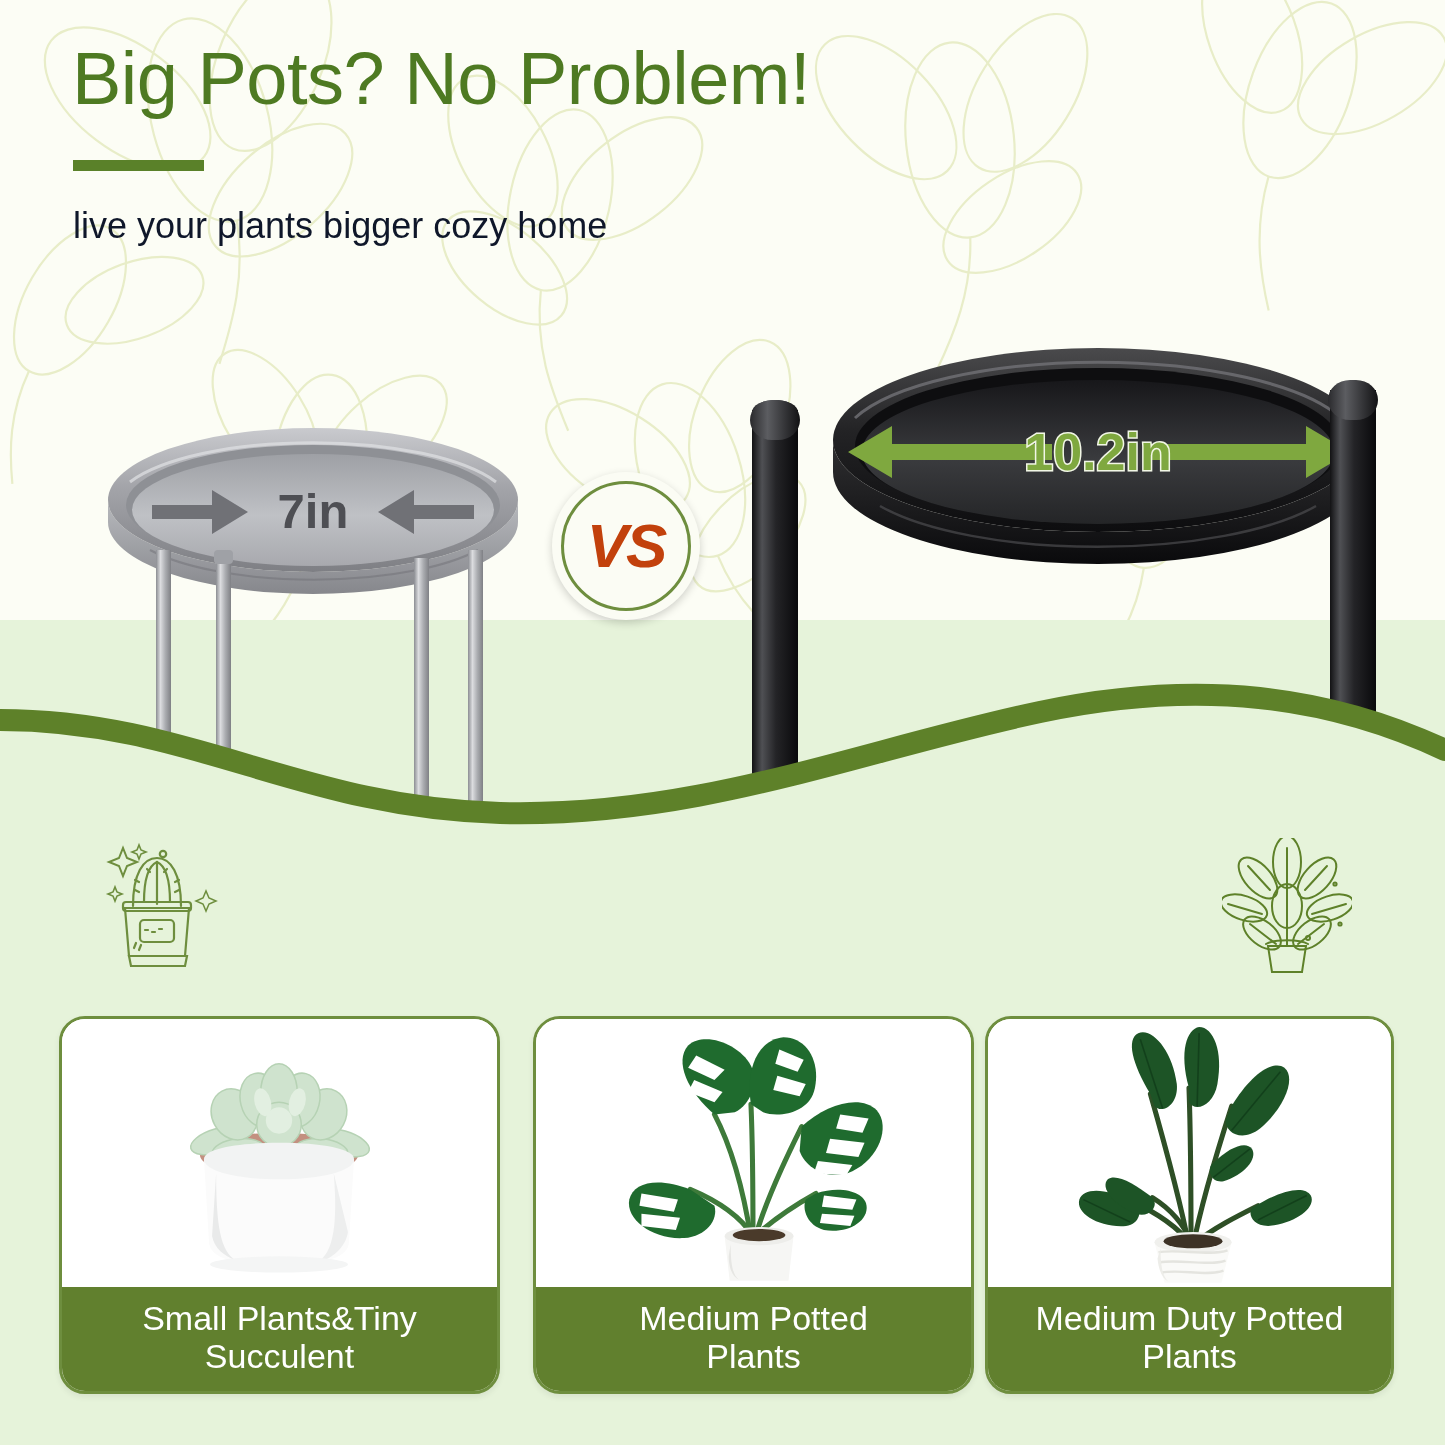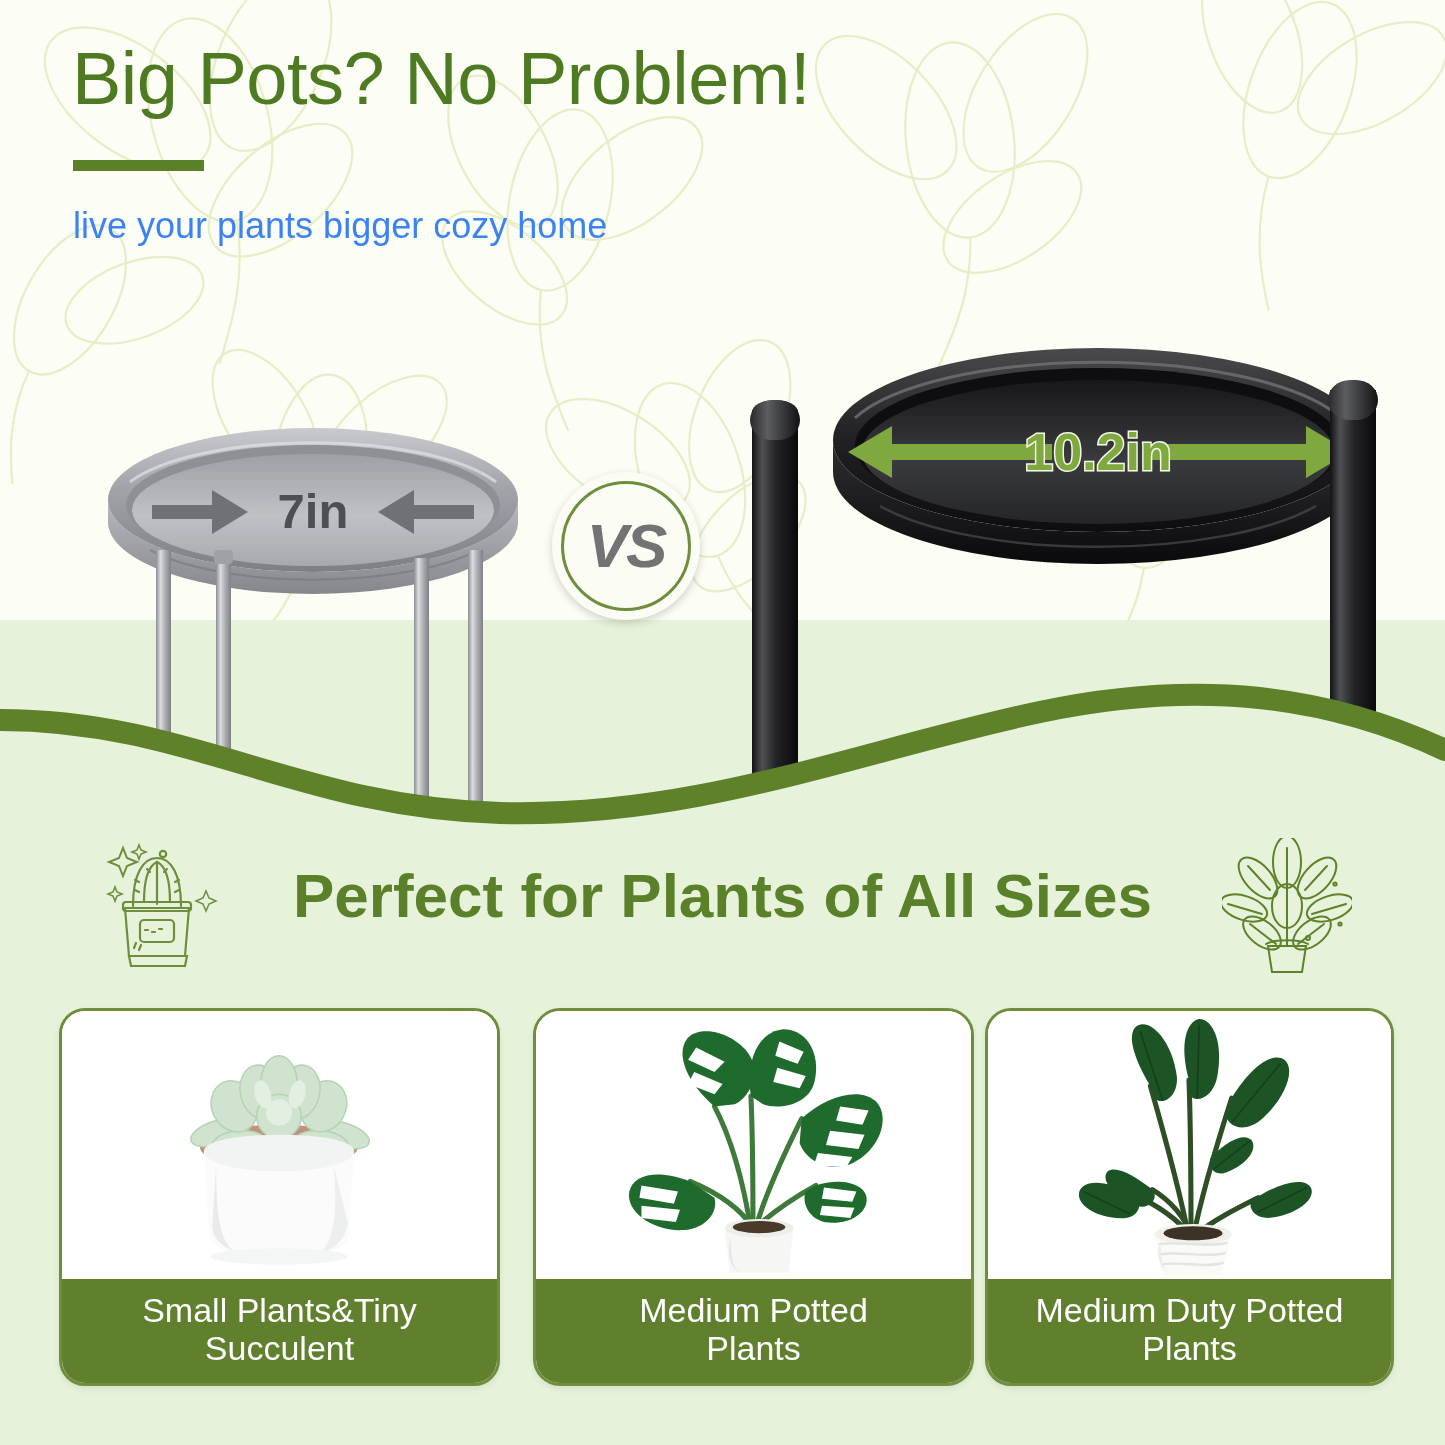--- a/index.html
+++ b/index.html
@@ -67,21 +67,21 @@
     top: 160px;
     width: 131px;
     height: 11px;
     background: #5A8129;
   }
   .subhead {
     position: absolute;
     left: 73px;
     top: 205px;
     font-size: 36px;
-    color: #3b82f6;
+    color: #0f172a;
     white-space: nowrap;
   }
 
   
   .product-svg {
     position: absolute;
     left: 0; top: 300px;
     width: 1445px;
     height: 520px;
     pointer-events: none;
@@ -114,21 +114,21 @@
     border-radius: 50%;
     border: 3px solid #6E8E3E;
     display: flex;
     align-items: center;
     justify-content: center;
   }
   .vs-text {
     font-size: 62px;
     font-weight: bold;
     font-style: italic;
-    color: #737373;
+    color: #c2410c;
     line-height: 1;
     letter-spacing: -2px;
   }
 
   
   .section-heading {
     position: absolute;
     left: 0;
     top: 860px;
     width: 1445px;
@@ -156,21 +156,21 @@
   
   .cards {
     position: absolute;
     left: 0;
     top: 1008px;
     width: 1445px;
     height: 380px;
   }
   .card {
     position: absolute;
-    top: 0;
+    top: 8px;
     width: 435px;
     height: 372px;
     border-radius: 26px;
     background: #ffffff;
     border: 3px solid #6E8E3E;
     overflow: hidden;
     box-shadow: 0 3px 6px rgba(0,0,0,0.07);
     display: flex;
     flex-direction: column;
   }
@@ -418,21 +418,20 @@
       <rect x="20" y="62" width="68" height="9" rx="3"></rect>
       <rect x="37" y="80" width="34" height="22" rx="4"></rect>
       <path d="M26 116 L84 116 L82 126 L28 126 Z"></path>
       <path d="M42 90 l3 0 M49 92 l3 0 M56 89 l3 0"></path>
       <path d="M31 108 l2 -5 M36 110 l2 -5"></path>
 
       <path d="M100 58 l3 -7 l3 7 l7 3 l-7 3 l-3 7 l-3 -7 l-7 -3 Z" stroke-width="1.5"></path>
     </g>
   </svg>
 
-  <div class="section-heading">Perfect for Plants of All Sizes</div>
 
   <svg class="plant-icon" viewBox="0 0 130 140">
     <g fill="none" stroke="#5E8129" stroke-width="2" stroke-linecap="round">
 
       <ellipse cx="65" cy="24" rx="14" ry="26"></ellipse>
       <path d="M65 10 L65 48"></path>
       <ellipse cx="36" cy="40" rx="13" ry="25" transform="rotate(-42 36 40)"></ellipse>
       <path d="M26 28 L48 52"></path>
       <ellipse cx="95" cy="40" rx="13" ry="25" transform="rotate(42 95 40)"></ellipse>
       <path d="M105 28 L83 52"></path>

